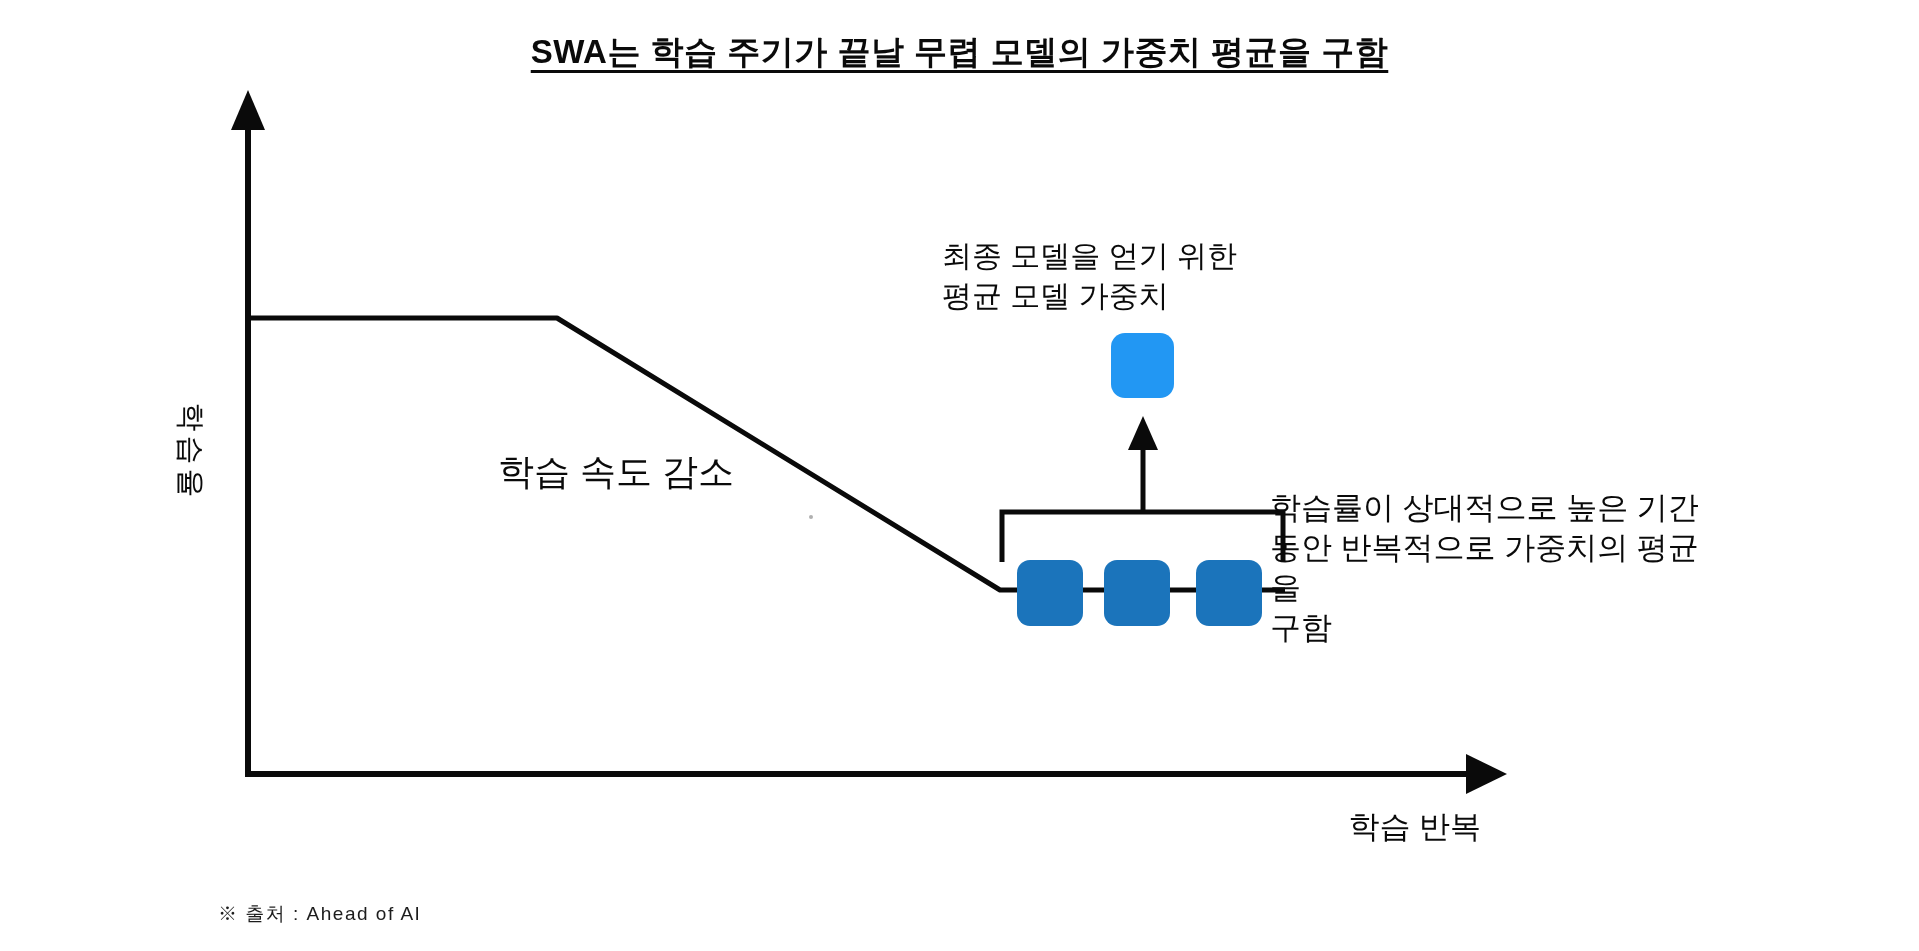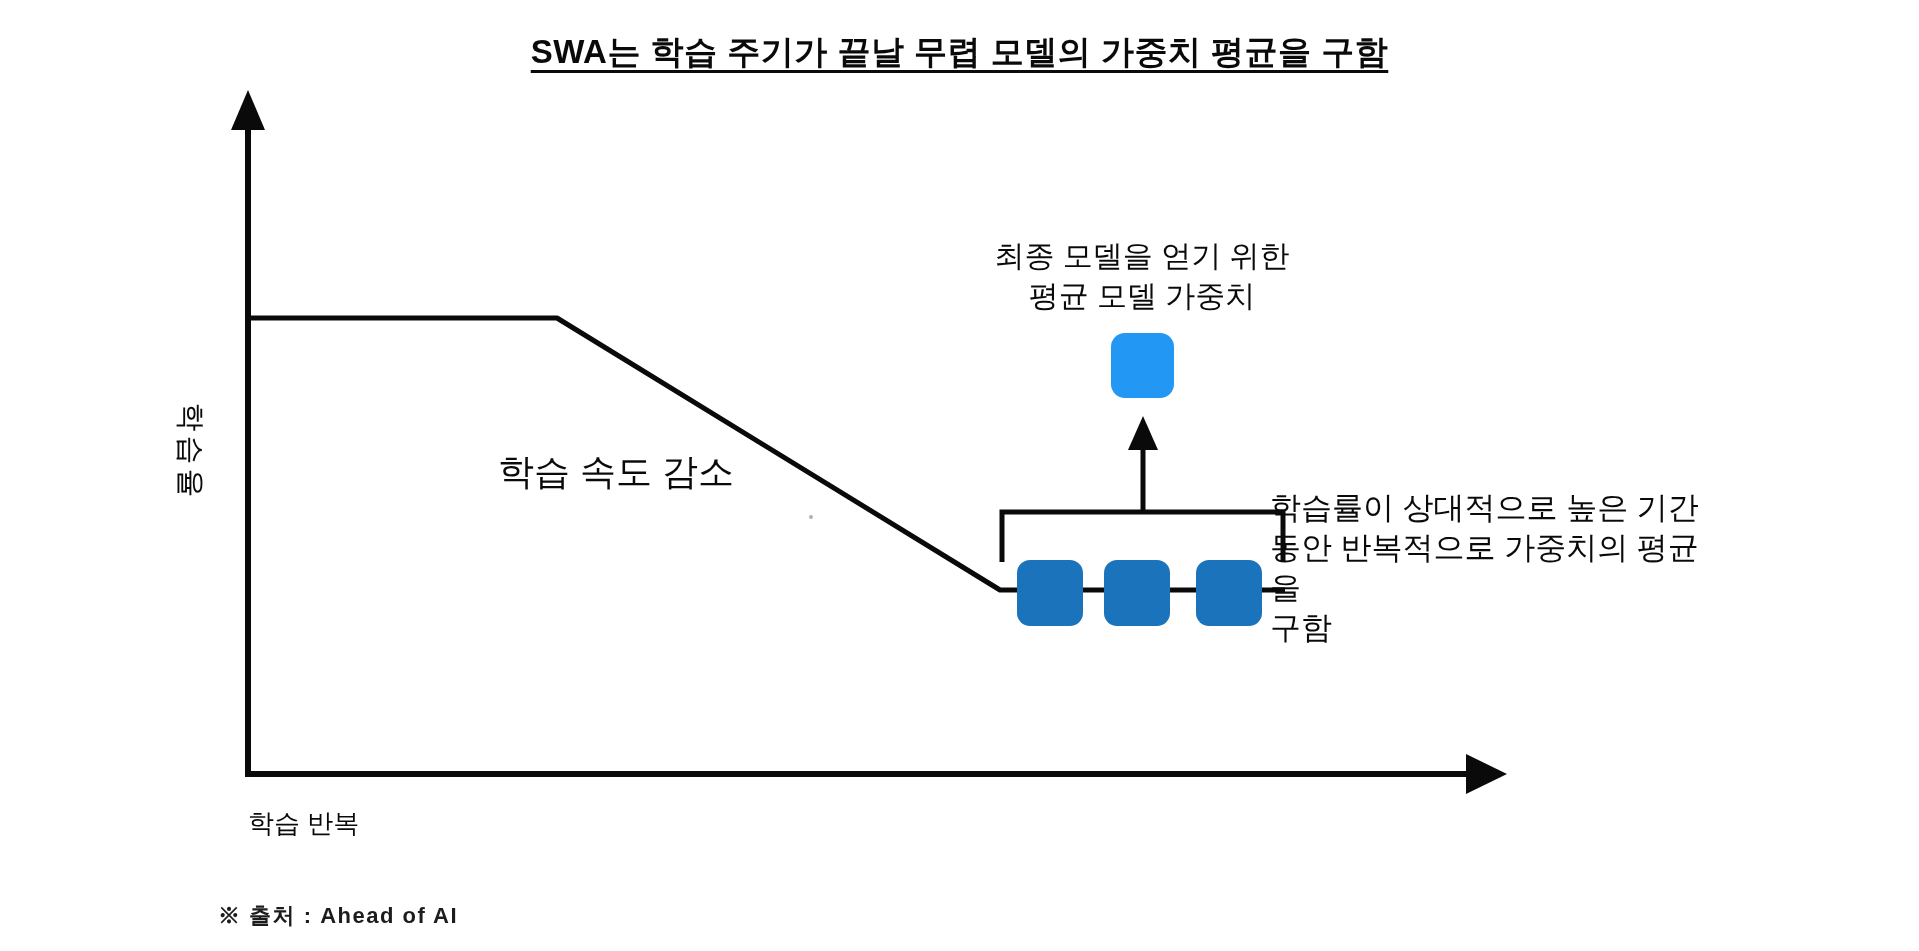--- a/index.html
+++ b/index.html
@@ -50,45 +50,44 @@
   }
   .decay-label {
     left: 498px;
     top: 448px;
     font-size: 36px;
   }
   .avg-label {
     left: 942px;
     top: 236px;
     width: 400px;
-    text-align: center;
+    text-align: left;
     font-size: 30px;
     line-height: 40px;
   }
   .right-note {
     left: 1270px;
     top: 488px;
     width: 430px;
     font-size: 31px;
     line-height: 40px;
   }
   .x-label {
-    left: 248px;
+    left: 261px;
     top: 806px;
     width: 1220px;
-    text-align: left;
-    font-size: 26px;
+    text-align: right;
+    font-size: 31px;
   }
   .source {
     left: 218px;
     top: 901px;
-    font-size: 22px;
+    font-size: 19px;
     letter-spacing: 1.5px;
     color: #1c1c1c;
-    font-weight: bold;
   }
 </style>
 </head>
 <body>
 
 <div id="canvas">
 
   <svg id="diagram-svg" width="1919" height="951" viewBox="0 0 1919 951">
 
     <line x1="248" y1="122" x2="248" y2="777" stroke="#0a0a0a" stroke-width="6"></line>

